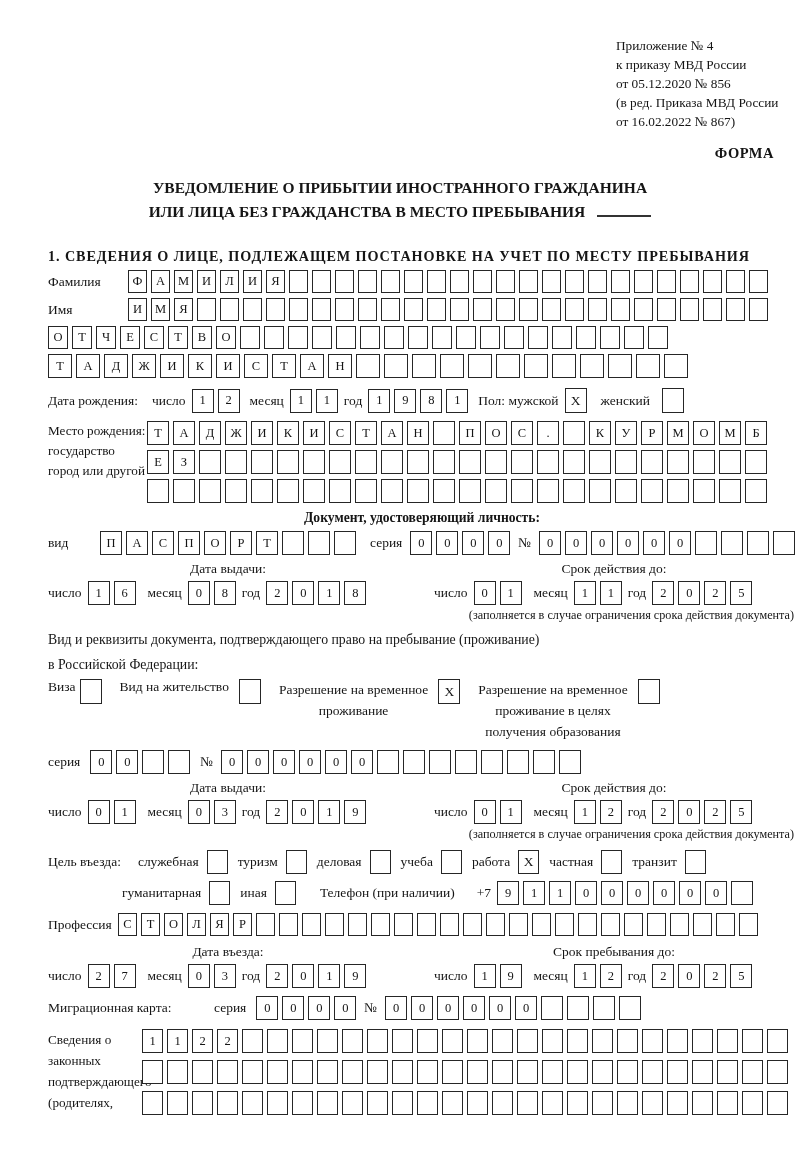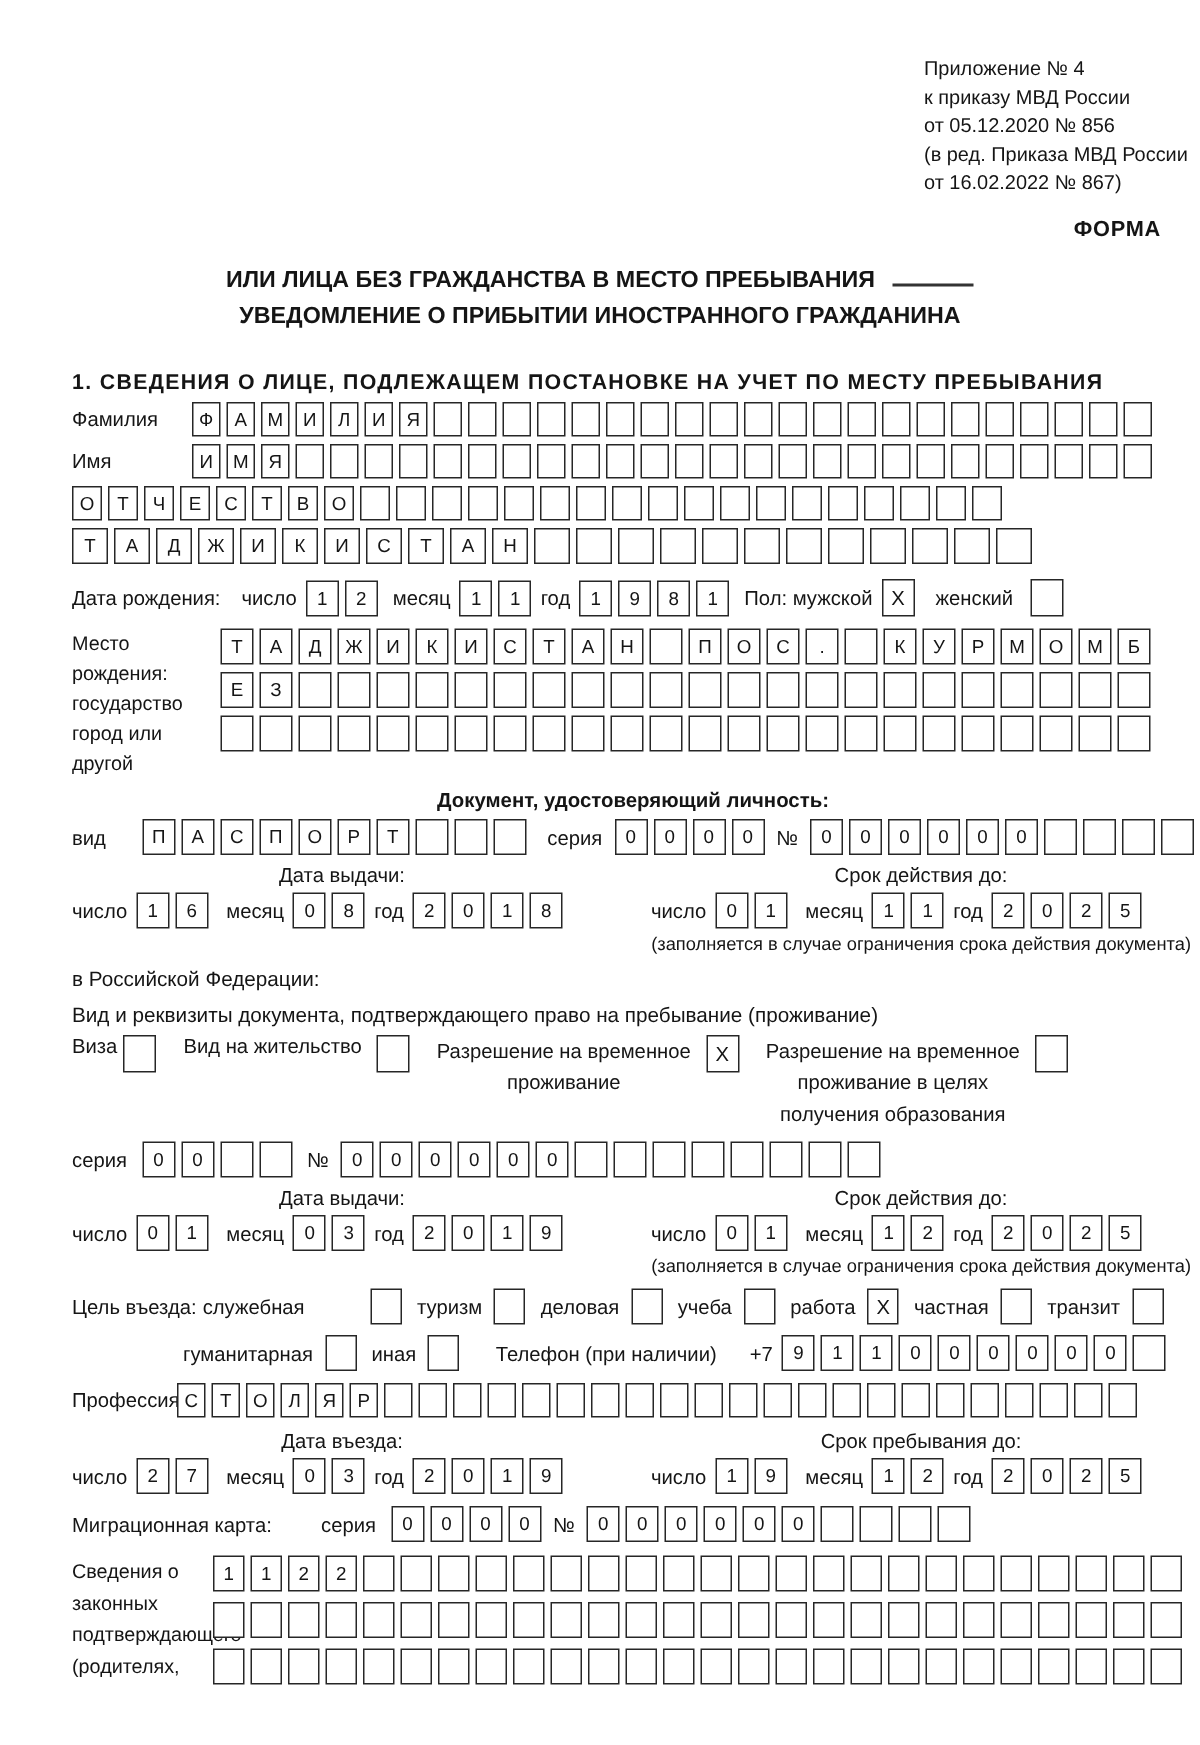--- a/index.html
+++ b/index.html
@@ -1,19 +1,19 @@
 <!DOCTYPE html>
 <html><head>
 <meta charset="utf-8">
 <style>
   html,body{margin:0;padding:0;background:#fff;}
   .page{
     width:800px;height:1163px;box-sizing:border-box;position:relative;
     background:#fff;color:#151515;overflow:hidden;
-    font-family:Liberation Sans, sans-serif;font-size:13.5px;
+    font-family:Liberation Serif, serif;font-size:13.5px;
     padding-top:36px;
   }
   .refblock{margin-left:616px;font-size:13.3px;line-height:19px;}
   .forma{text-align:right;padding-right:26px;font-weight:bold;font-size:14.5px;margin-top:14px;letter-spacing:.5px;}
   .title{text-align:center;font-weight:bold;font-size:15.5px;line-height:24px;margin-top:14px;}
   .blank{display:inline-block;width:54px;border-bottom:2px solid #333;margin-left:12px;}
   .sec{margin:24px 4px 0 48px;font-weight:bold;font-size:14.2px;letter-spacing:.9px;}
   .body{margin:0 4px 0 48px;}
   .row{display:flex;align-items:center;margin-top:5px;}
   .row.top{align-items:flex-start;}
@@ -62,24 +62,24 @@
     <div>Приложение № 4</div>
     <div>к приказу МВД России</div>
     <div>от 05.12.2020 № 856</div>
     <div>(в ред. Приказа МВД России</div>
     <div>от 16.02.2022 № 867)</div>
   </div>
 
   <div class="forma">ФОРМА</div>
 
   <div class="title">
+    <div>УВЕДОМЛЕНИЕ О ПРИБЫТИИ ИНОСТРАННОГО ГРАЖДАНИНА</div>
     <div>
       <span>ИЛИ ЛИЦА БЕЗ ГРАЖДАНСТВА В МЕСТО ПРЕБЫВАНИЯ</span><span class="blank"></span>
     </div>
-    <div>УВЕДОМЛЕНИЕ О ПРИБЫТИИ ИНОСТРАННОГО ГРАЖДАНИНА</div>
   </div>
 
   <div class="sec">1. СВЕДЕНИЯ О ЛИЦЕ, ПОДЛЕЖАЩЕМ ПОСТАНОВКЕ НА УЧЕТ ПО МЕСТУ ПРЕБЫВАНИЯ</div>
 
   <div class="body">
 
     <div class="row" style="">
       <span class="lbl w80">Фамилия</span>
       <span class="cells">
           <span class="cell">Ф</span>
@@ -400,22 +400,22 @@
               <span class="cell">2</span>
               <span class="cell">0</span>
               <span class="cell">2</span>
               <span class="cell">5</span>
             </span>
         </div>
       </div>
     </div>
     <div class="noterow">(заполняется в случае ограничения срока действия документа)</div>
 
+    <div class="intro">Вид и реквизиты документа, подтверждающего право на пребывание (проживание)</div>
     <div class="intro">в Российской Федерации:</div>
-    <div class="intro">Вид и реквизиты документа, подтверждающего право на пребывание (проживание)</div>
 
     <div class="permits">
       <span class="pitem">
         <span class="lbl">Виза</span>
         <span class="cb" style="margin-left:4px;"></span>
       </span>
       <span class="pitem gap18">
         <span class="lbl">Вид на жительство</span>
         <span class="cb"></span>
       </span>
@@ -506,21 +506,21 @@
               <span class="cell">2</span>
               <span class="cell">5</span>
             </span>
         </div>
       </div>
     </div>
     <div class="noterow">(заполняется в случае ограничения срока действия документа)</div>
 
     <div class="row mt8">
       <span class="lbl">Цель въезда:</span>
-      <span class="opt" style="margin-left:4px;gap:36px;">
+      <span class="opt" style="margin-left:17px;">
         <span class="lbl">служебная</span>
         <span class="cb"></span>
       </span>
       <span class="opt">
         <span class="lbl">туризм</span>
         <span class="cb"></span>
       </span>
       <span class="opt">
         <span class="lbl">деловая</span>
         <span class="cb"></span>

